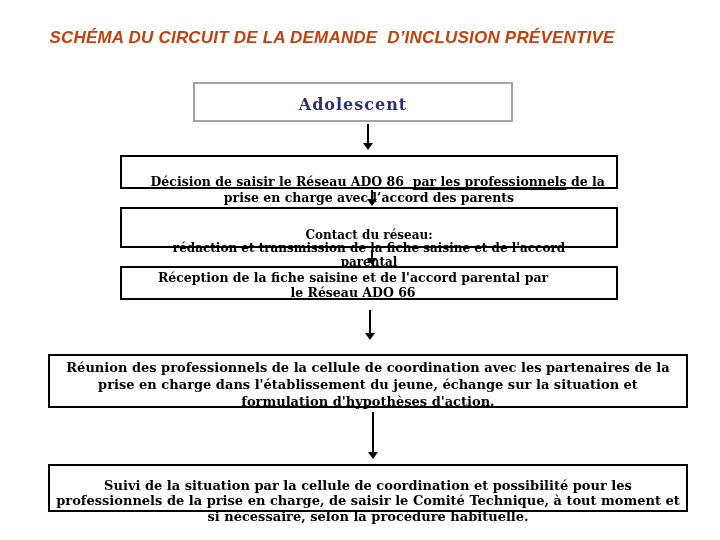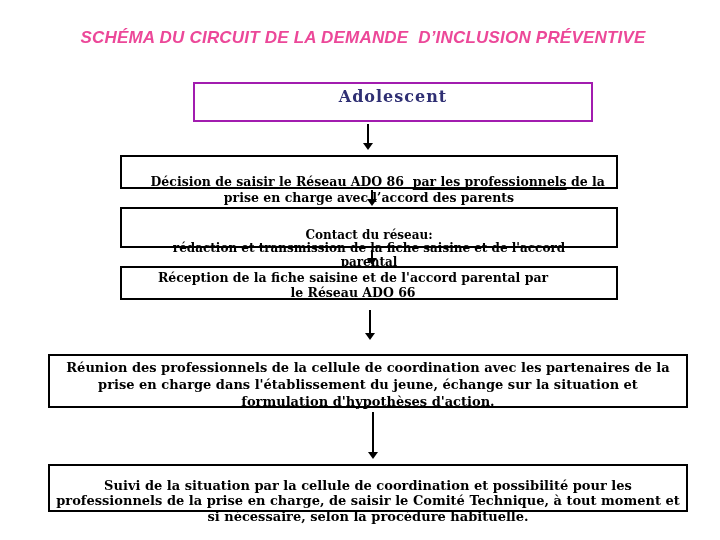--- a/index.html
+++ b/index.html
@@ -12,42 +12,41 @@
   }
   .title {
     position: absolute;
     left: 0; top: 28px; width: 664px;
     text-align: center;
     font-family: "Liberation Sans", sans-serif;
     font-weight: bold;
     font-style: italic;
     font-size: 17px;
     letter-spacing: 0.2px;
-    color: #ec4899;
+    color: #c2410c;
     white-space: pre;
-    padding-left: 31px;
   }
   .box {
     position: absolute;
     box-sizing: border-box;
     background: #ffffff;
     border: 2px solid #000000;
     color: #000000;
     font-weight: bold;
     text-align: center;
     line-height: 1.22;
     padding: 2px 6px;
   }
   .box-adolescent {
-    left: 193px; top: 82px; width: 400px; height: 40px;
-    border: 2px solid #a21caf;
+    left: 193px; top: 82px; width: 320px; height: 40px;
+    border: 2px solid #a3a3a3;
     color: #2f2f73;
     font-size: 16px;
     letter-spacing: 1px;
-    padding-top: 3px;
+    padding-top: 11px;
   }
   .box-2 { left: 120px; top: 155px; width: 498px; height: 34px; font-size: 12.5px; white-space: pre-wrap; }
   .box-3 { left: 120px; top: 207px; width: 498px; height: 41px; font-size: 12px;  line-height: 1.12; padding-top: 20px; }
   .box-4 { left: 120px; top: 266px; width: 498px; height: 34px; font-size: 12.5px; padding-left: 28px; padding-right: 60px; }
   .box-5 { left: 48px;  top: 354px; width: 640px; height: 54px; font-size: 13px;  line-height: 1.3; padding-top: 4px; }
   .box-6 { left: 48px;  top: 464px; width: 640px; height: 48px; font-size: 13px;  line-height: 1.18; padding-top: 12px; }
   .u { text-decoration: underline; text-decoration-thickness: 1.5px; text-underline-offset: 2px; }
   .arrow {
     position: absolute;
     width: 10px;

